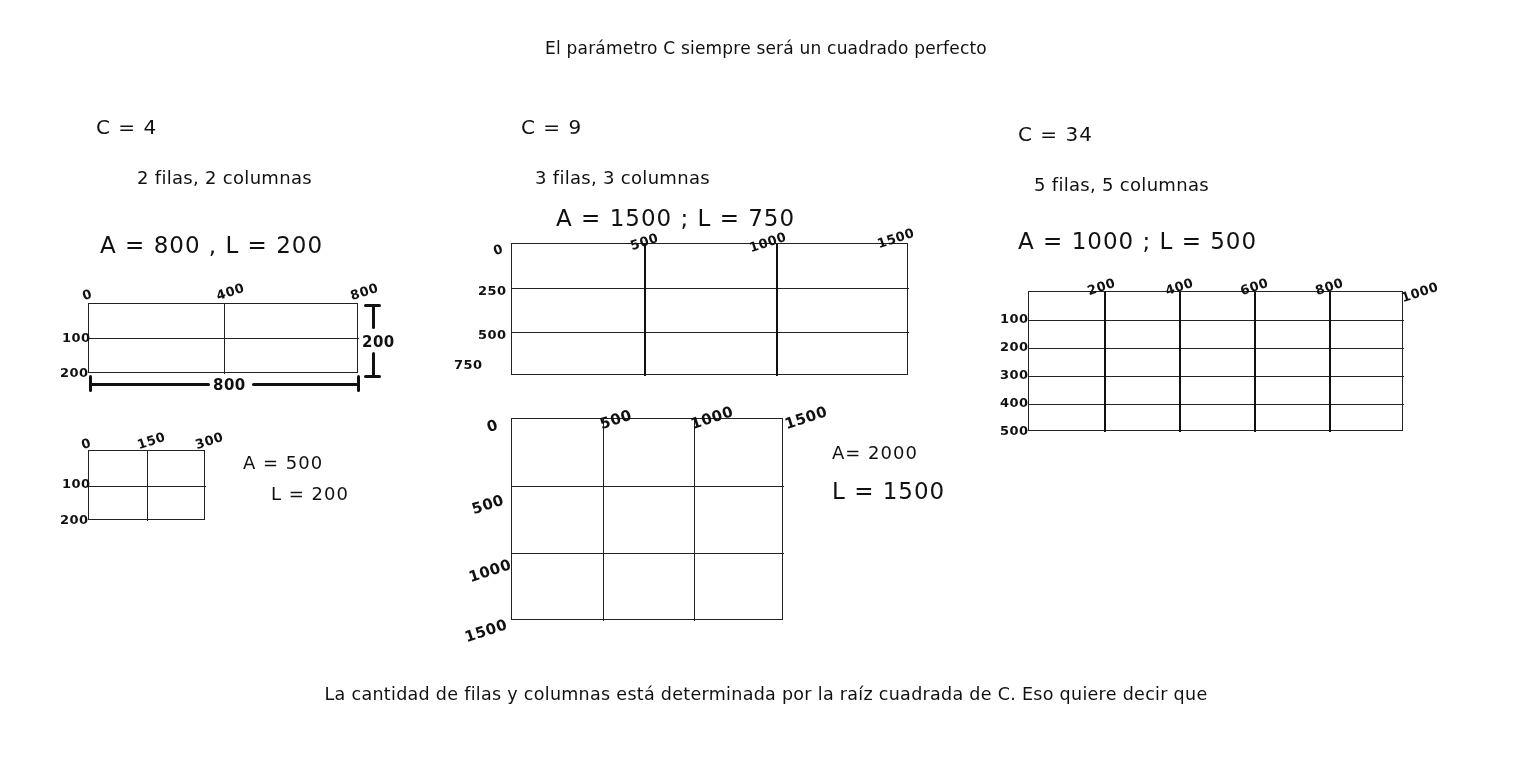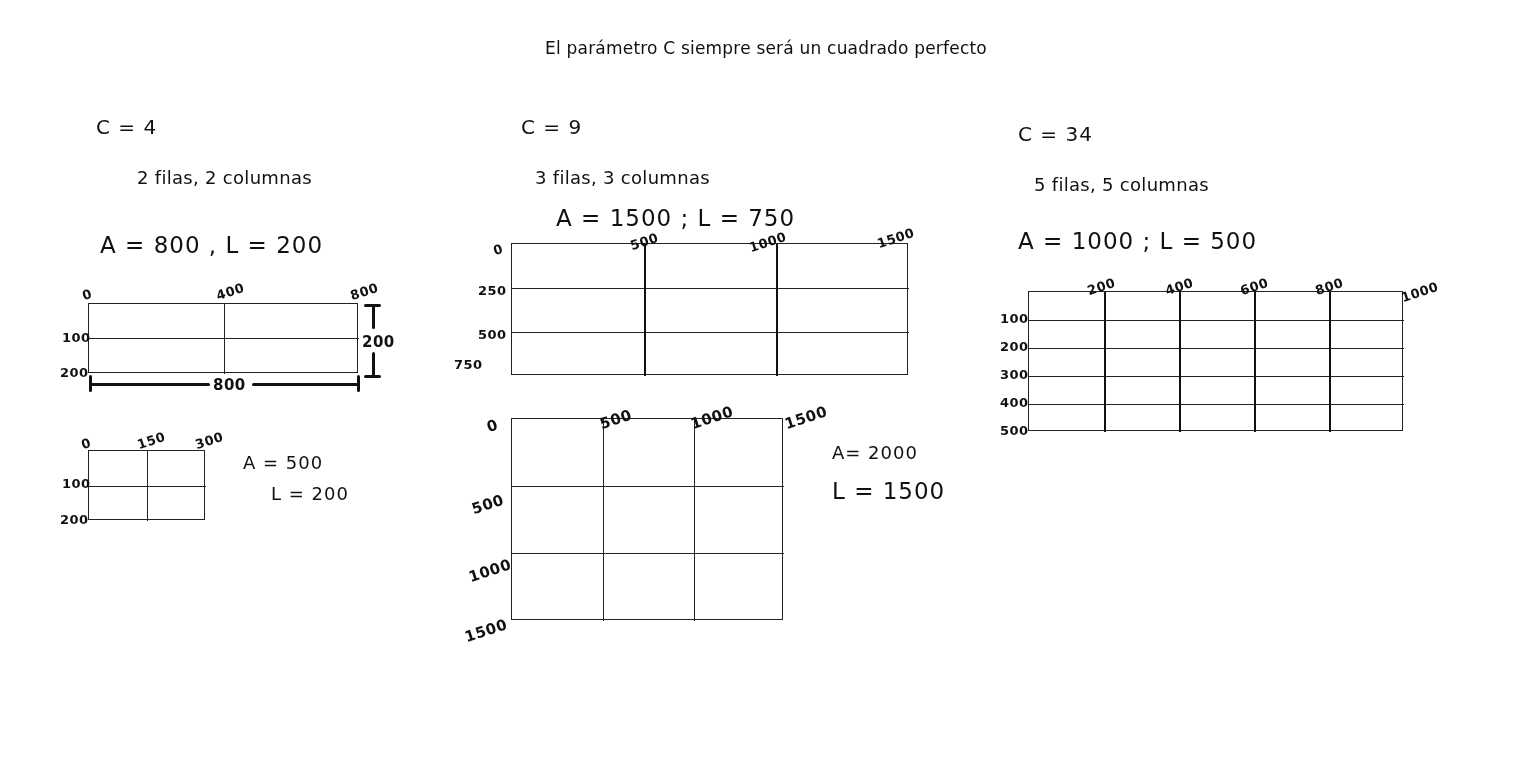--- a/index.html
+++ b/index.html
@@ -185,13 +185,14 @@
 <div class="abs tick rot" style="left:1243px; top:283px;">600</div>
 <div class="abs tick rot" style="left:1318px; top:283px;">800</div>
 <div class="abs tick rot" style="left:1404px; top:290px;">1000</div>
 <div class="abs tick" style="left:1000px; top:311px;">100</div>
 <div class="abs tick" style="left:1000px; top:339px;">200</div>
 <div class="abs tick" style="left:1000px; top:367px;">300</div>
 <div class="abs tick" style="left:1000px; top:395px;">400</div>
 <div class="abs tick" style="left:1000px; top:423px;">500</div>
 
 <div class="abs footer">
+  <div>La cantidad de filas y columnas está determinada por la raíz cuadrada de C. Eso quiere decir que</div>
 </div>
 
 </body></html>

